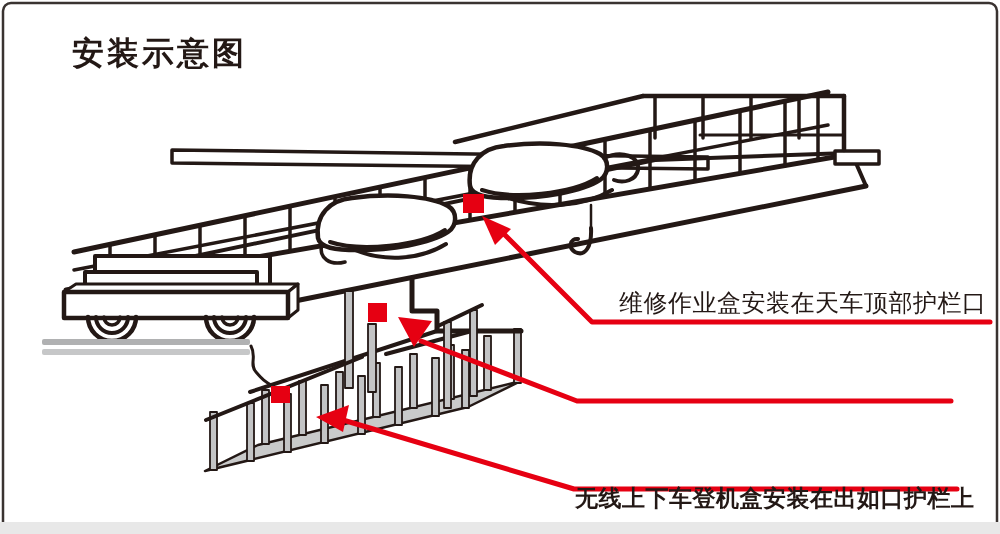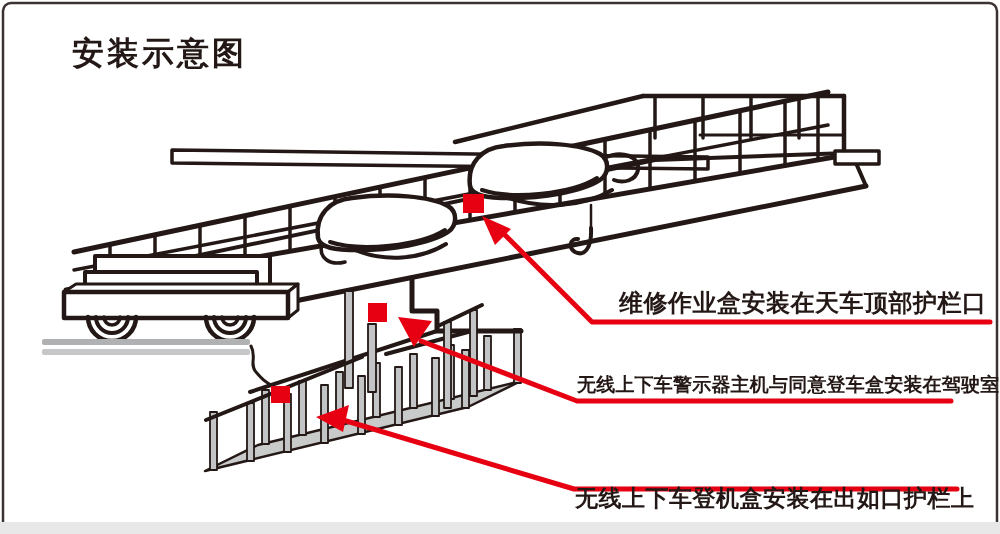--- a/index.html
+++ b/index.html
@@ -6,21 +6,21 @@
   #stage{
     position:relative;
     width:1000px;height:522px;
     background:#ffffff;
     font-family:"Liberation Sans","DejaVu Sans",sans-serif;
     overflow:hidden;
   }
   #art{position:absolute;left:0;top:0;}
   .txt{position:absolute;color:#231815;white-space:nowrap;line-height:1.1;}
   #title{left:72px;top:36px;font-size:32px;font-weight:bold;letter-spacing:3px;}
-  #label1{left:619px;top:290px;font-size:24px;font-weight:700;letter-spacing:.5px;}
+  #label1{left:619px;top:290px;font-size:24px;font-weight:400;letter-spacing:.5px;}
   #label2{left:577px;top:375px;font-size:19px;font-weight:600;letter-spacing:.2px;}
   #label3{left:575px;top:458px;font-size:23px;font-weight:600;letter-spacing:.5px;margin-top:28px;}
 </style>
 </head>
 <body>
 
 <div id="stage">
 
   <svg id="art" width="1000" height="534" viewBox="0 0 1000 534">
 
@@ -167,15 +167,14 @@
         <path d="M316,417 L349,405 L343,432 Z"></path>
         <rect x="463" y="194" width="21" height="19"></rect>
         <rect x="368" y="303" width="19" height="19"></rect>
         <rect x="271" y="386" width="19" height="17"></rect>
       </g>
     </g>
   </svg>
 
   <div id="title" class="txt">安装示意图</div>
   <div id="label1" class="txt">维修作业盒安装在天车顶部护栏口</div>
-  <div id="label2" class="txt">无线上下车警示器主机与同意登车盒安装在驾驶室</div>
   <div id="label3" class="txt">无线上下车登机盒安装在出如口护栏上</div>
 </div>
 
 </body></html>

